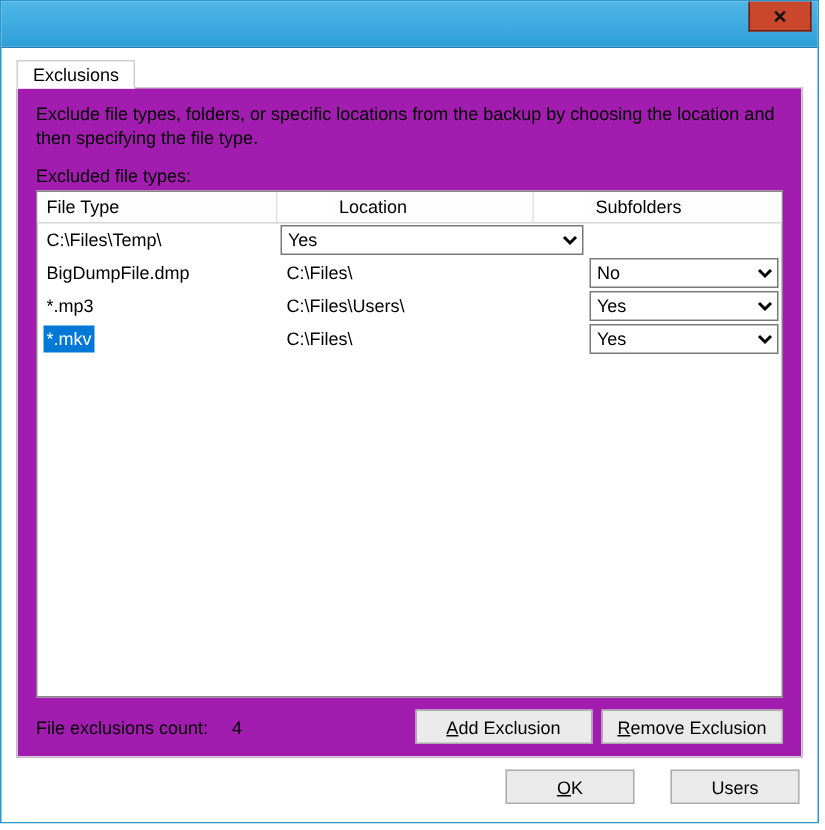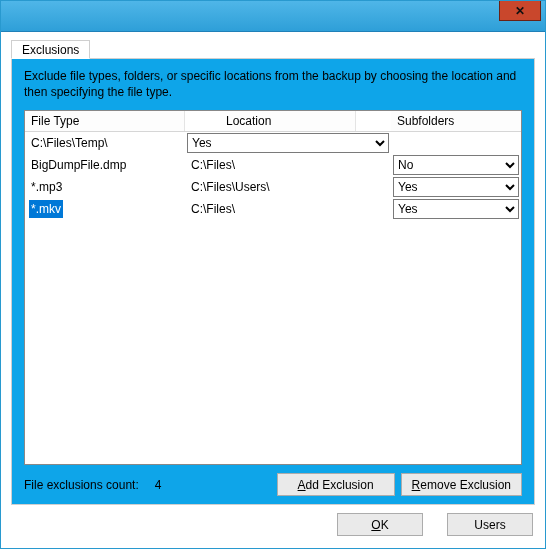--- a/index.html
+++ b/index.html
@@ -55,21 +55,21 @@
   .client {
     flex: 1;
     padding: 8px 10px 10px 10px;
     display: flex;
     flex-direction: column;
     box-sizing: border-box;
   }
   .tabframe {
     flex: 1;
     border: 1px solid #cfcfcf;
-    background: #0ea5e9;
+    background: #a21caf;
     position: relative;
     box-sizing: border-box;
     display: flex;
     flex-direction: column;
     margin-top: 18px;
   }
   .tab {
     position: absolute;
     top: -19px;
     left: -1px;
@@ -209,20 +209,21 @@
   <div class="client">
 
     <div class="tabframe">
       <div class="tab">
         <span>Exclusions</span>
       </div>
 
       <div class="tabcontent">
         <div class="desc">Exclude file types, folders, or specific locations from the backup by choosing the location and then specifying the file type.</div>
 
+        <div class="label">Excluded file types:</div>
 
         <div class="grid-wrap">
           <div class="grid-header">
             <div class="hcell">File Type</div>
             <div class="hcell">Location</div>
             <div class="hcell">Subfolders</div>
           </div>
           <div class="grid-body" id="grid-body">
               <div class="row">
                 <div class="cell">C:\Files\Temp\</div>

